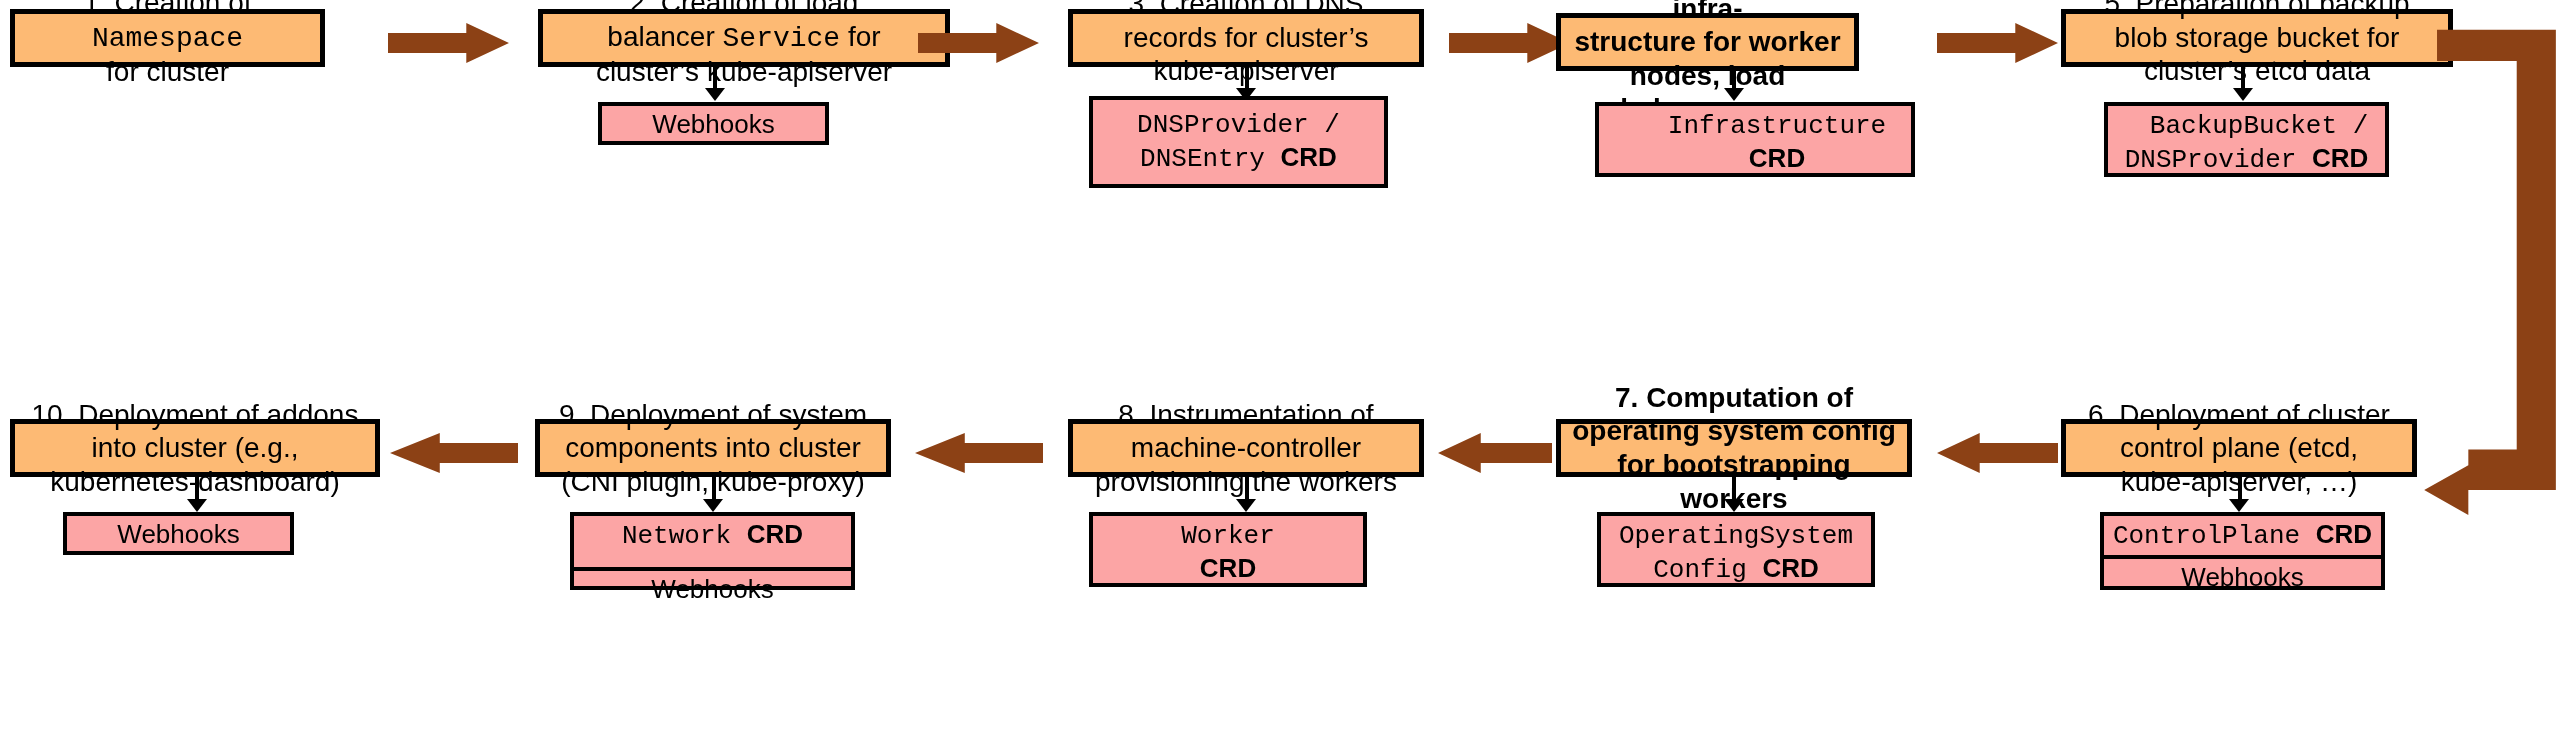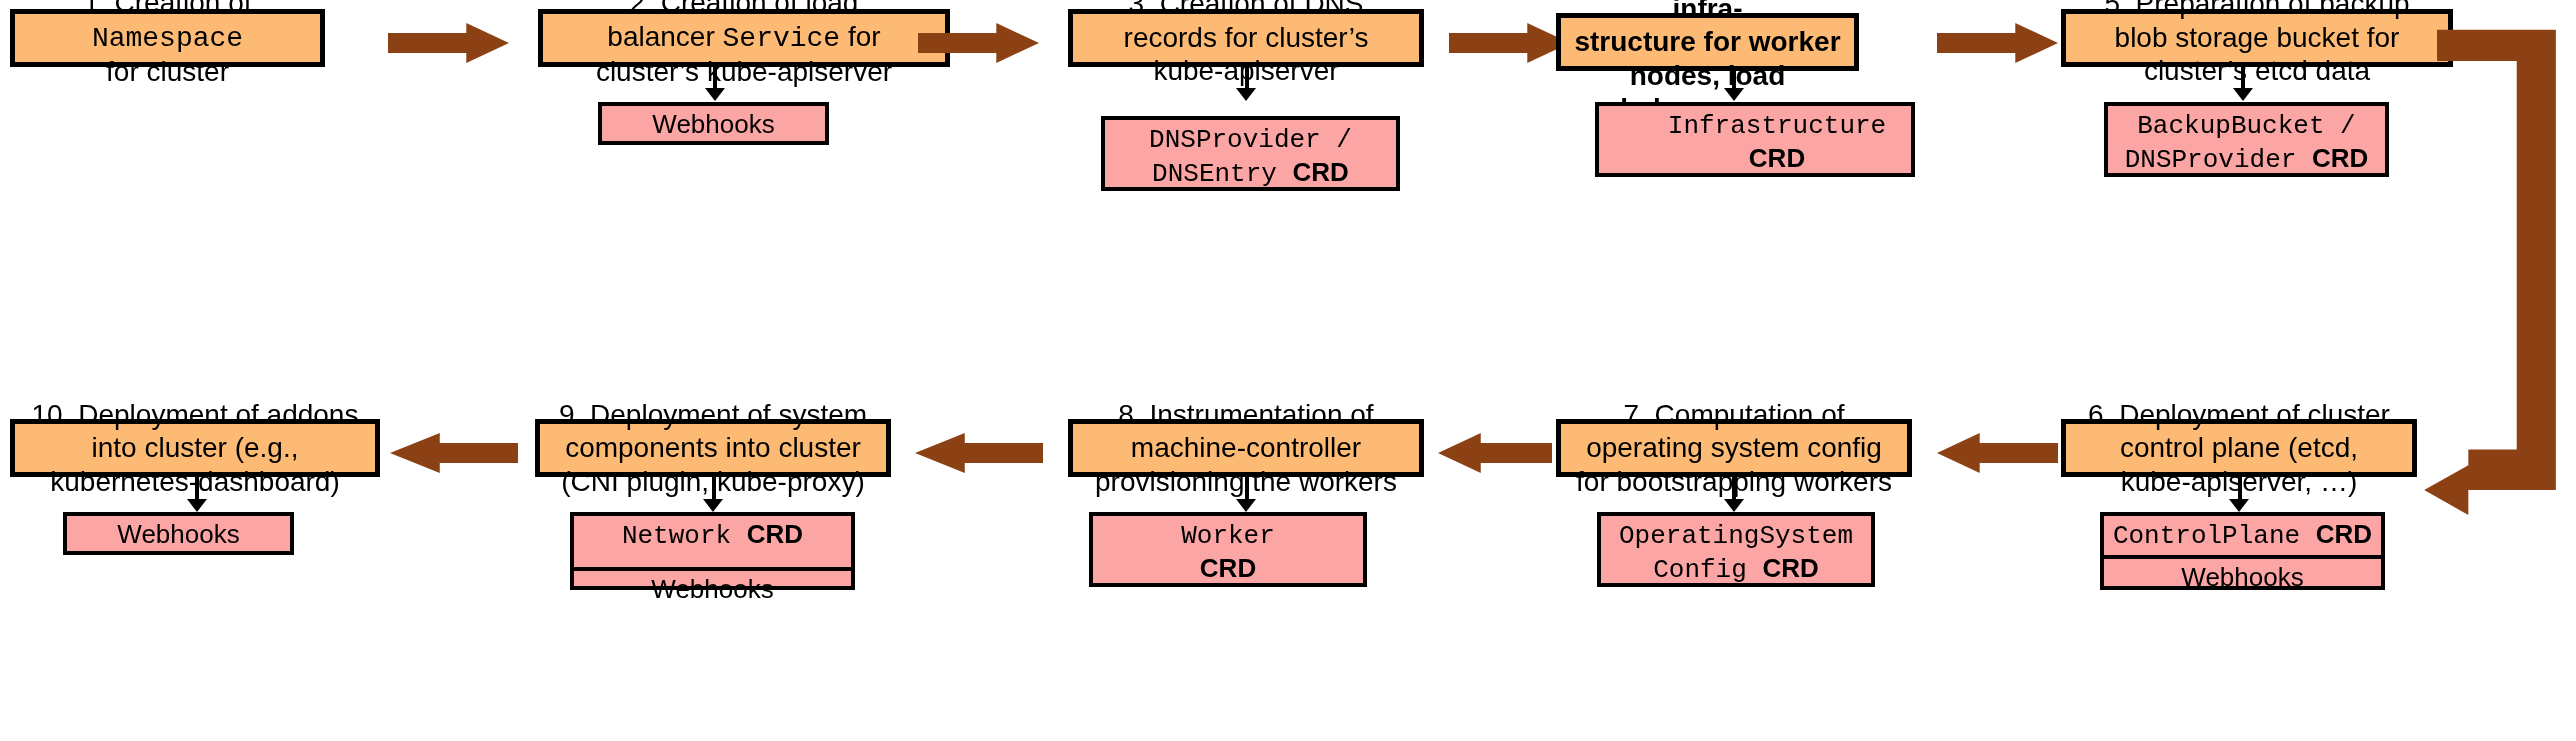--- a/index.html
+++ b/index.html
@@ -104,21 +104,21 @@
   <div class="step" style="left:1068px;top:8.5px;width:356px;height:58px;">
     <span class="txt">
       <span>3. Creation of DNS</span><br>
       <span>records for cluster’s</span><br>
       <span>kube-apiserver</span>
     </span>
   </div>
   <div class="conn" style="left:1245px;top:66px;height:23.5px;"></div>
   <div class="conn-head" style="left:1236px;top:88px;"></div>
 
-  <div class="sub" style="left:1089px;top:116px;width:299px;height:75px;margin-left:12px;">
+  <div class="sub" style="left:1089px;top:96px;width:299px;height:92px;">
     <div class="subrow">
       <span>
         <span class="mono">DNSProvider /</span><br>
         <span class="mono">DNSEntry </span><span class="bold">CRD</span>
       </span>
     </div>
   </div>
 
   <div class="flow" style="left:1449px;top:23px;width:121px;height:40px;">
     <svg width="121" height="40" viewBox="0 0 170 56">
@@ -154,21 +154,21 @@
   <div class="step" style="left:2061px;top:8.5px;width:392px;height:58px;">
     <span class="txt">
       <span>5. Preparation of backup</span><br>
       <span>blob storage bucket for</span><br>
       <span>cluster’s etcd data</span>
     </span>
   </div>
   <div class="conn" style="left:2241px;top:66px;height:23.5px;"></div>
   <div class="conn-head" style="left:2233px;top:88px;"></div>
 
-  <div class="sub" style="left:2104px;top:102px;width:285px;height:75px;">
+  <div class="sub" style="left:2104px;top:102px;width:285px;height:75px;text-align:right;">
     <div class="subrow">
       <span>
         <span class="mono">BackupBucket /</span><br>
         <span class="mono">DNSProvider </span><span class="bold">CRD</span>
       </span>
     </div>
   </div>
 
   <div class="flow" style="left:2424px;top:23.5px;width:152px;height:491px;">
     <svg width="152" height="491" viewBox="0 0 213 690">
@@ -196,21 +196,21 @@
       <span>Webhooks</span>
     </div>
   </div>
 
   <div class="flow" style="left:1937px;top:433px;width:121px;height:40px;">
     <svg width="121" height="40" viewBox="0 0 170 56">
       <polygon points="170,14 60,14 60,0 0,28 60,56 60,42 170,42" fill="#8C4115"></polygon>
     </svg>
   </div>
 
-  <div class="step" style="left:1556px;top:419px;width:356px;height:58px;">
+  <div class="step" style="left:1556px;top:419px;width:356px;height:58px;font-weight:bold;">
     <span class="txt">
       <span>7. Computation of</span><br>
       <span>operating system config</span><br>
       <span>for bootstrapping workers</span>
     </span>
   </div>
   <div class="conn" style="left:1732px;top:477px;height:23.5px;"></div>
   <div class="conn-head" style="left:1724px;top:499px;"></div>
 
   <div class="sub" style="left:1597px;top:512px;width:278px;height:75px;">

